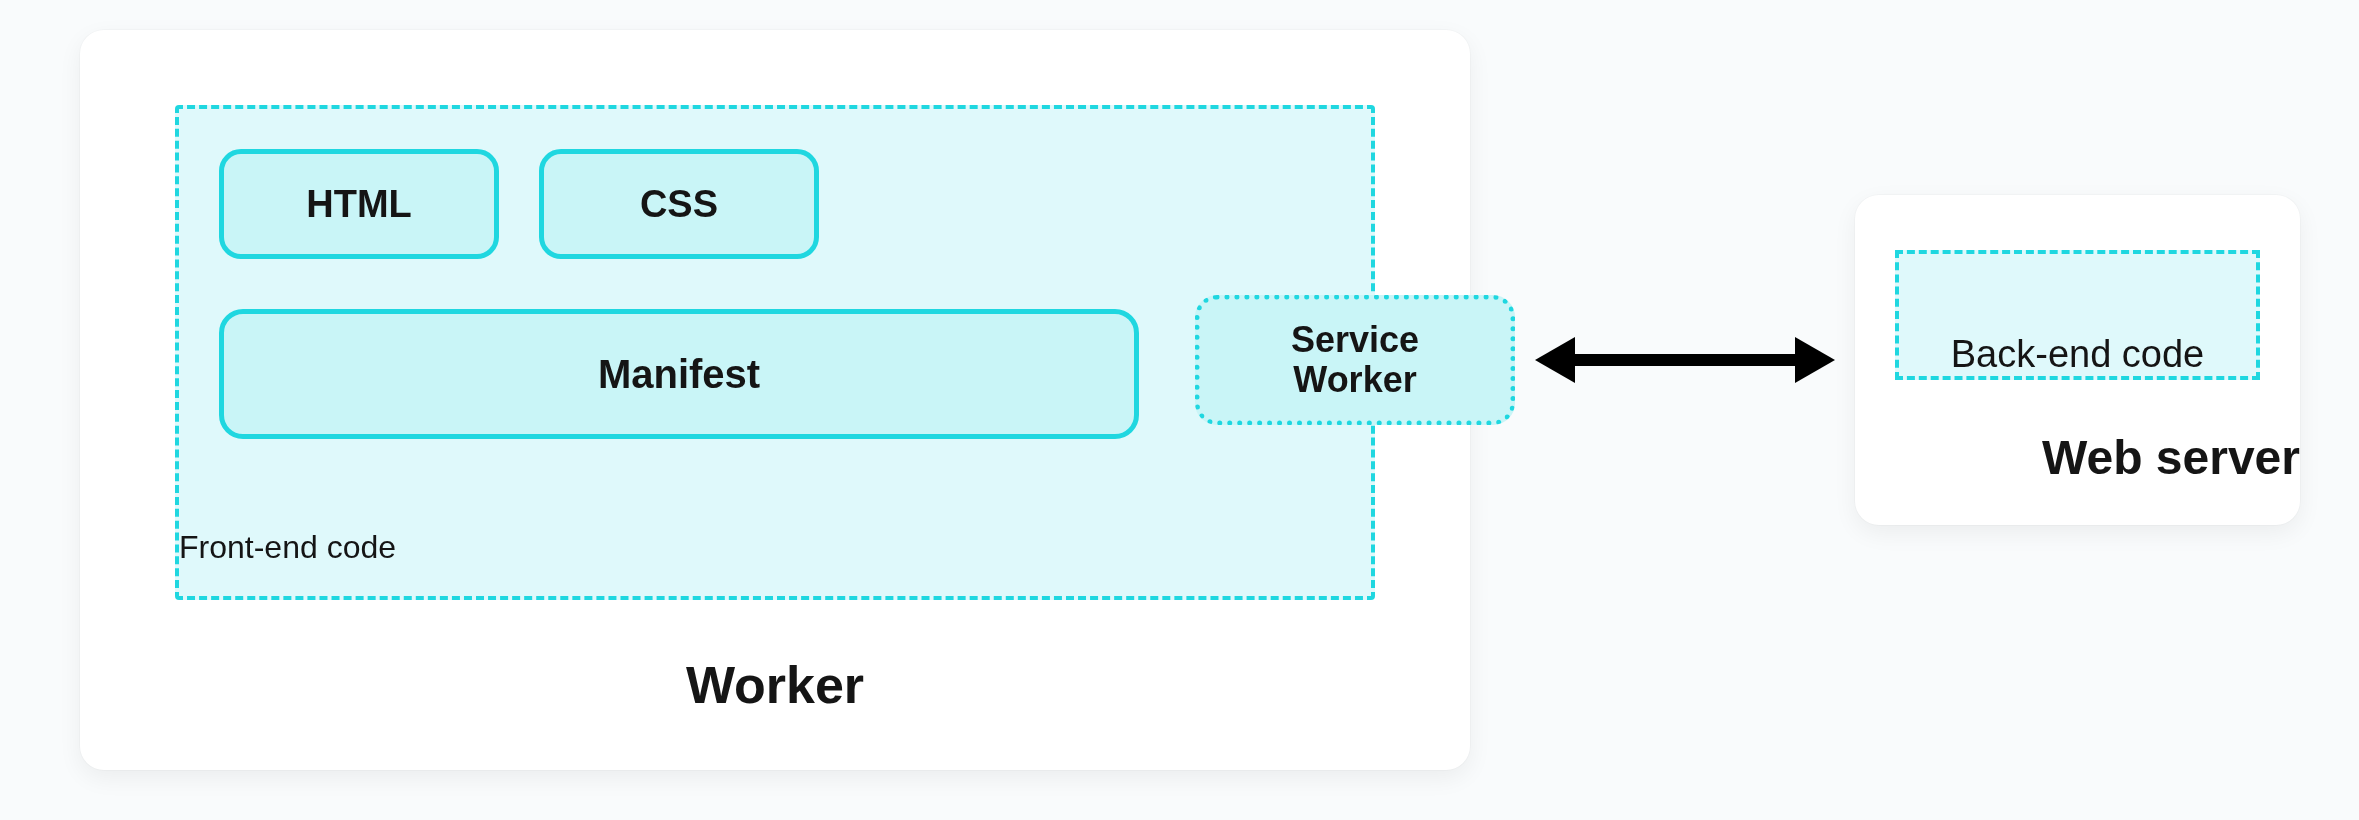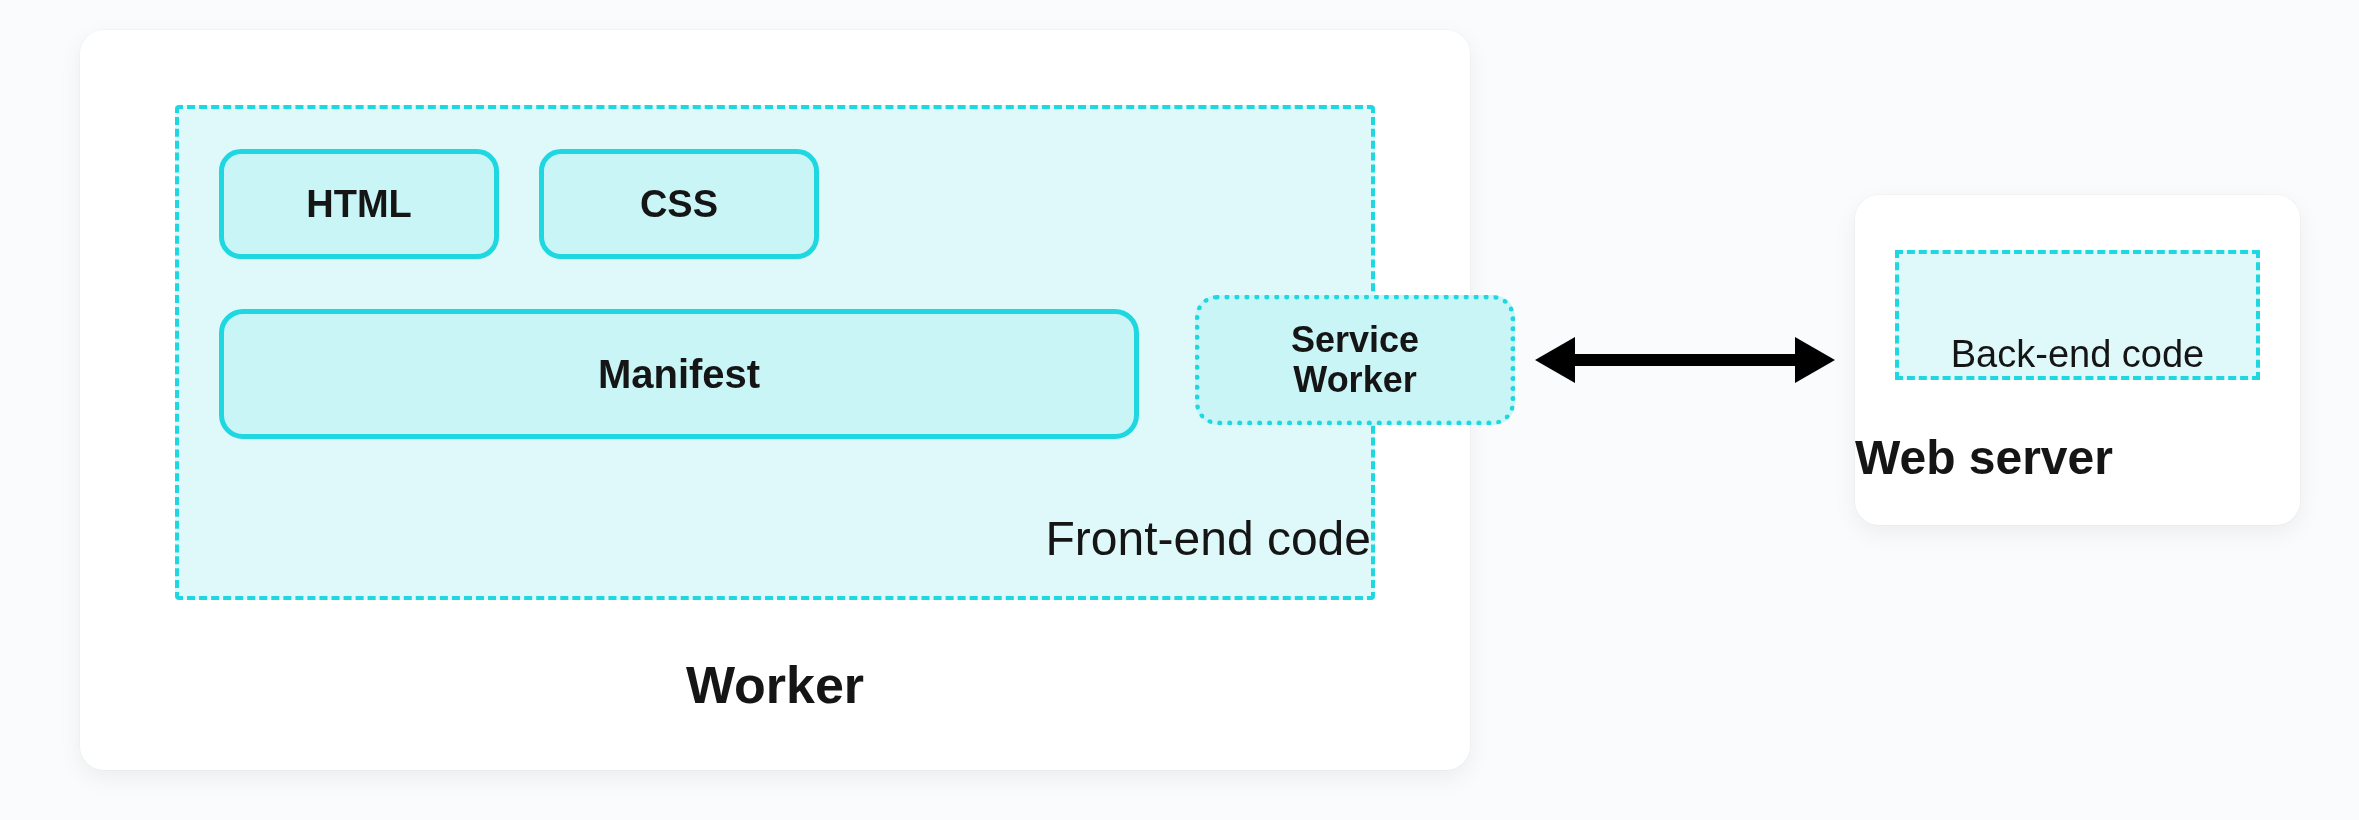--- a/index.html
+++ b/index.html
@@ -89,22 +89,22 @@
     justify-content: center;
     font-weight: 700;
     font-size: 40px;
   }
 
   .frontend-label {
     position: absolute;
     left: 0;
     right: 0;
     bottom: 30px;
-    text-align: right;
-    font-size: 48px;
+    text-align: left;
+    font-size: 32px;
     font-weight: 400;
   }
 
   .device-title {
     position: absolute;
     left: 0;
     right: 0;
     bottom: 55px;
     text-align: center;
     font-size: 52px;
@@ -169,21 +169,21 @@
     justify-content: center;
     font-size: 38px;
     font-weight: 400;
   }
 
   .server-title {
     position: absolute;
     left: 0;
     right: 0;
     bottom: 40px;
-    text-align: left;
+    text-align: right;
     font-size: 48px;
     font-weight: 700;
   }
 </style>
 </head>
 <body>
 
 <div class="stage">
 
   <div class="device-panel">

